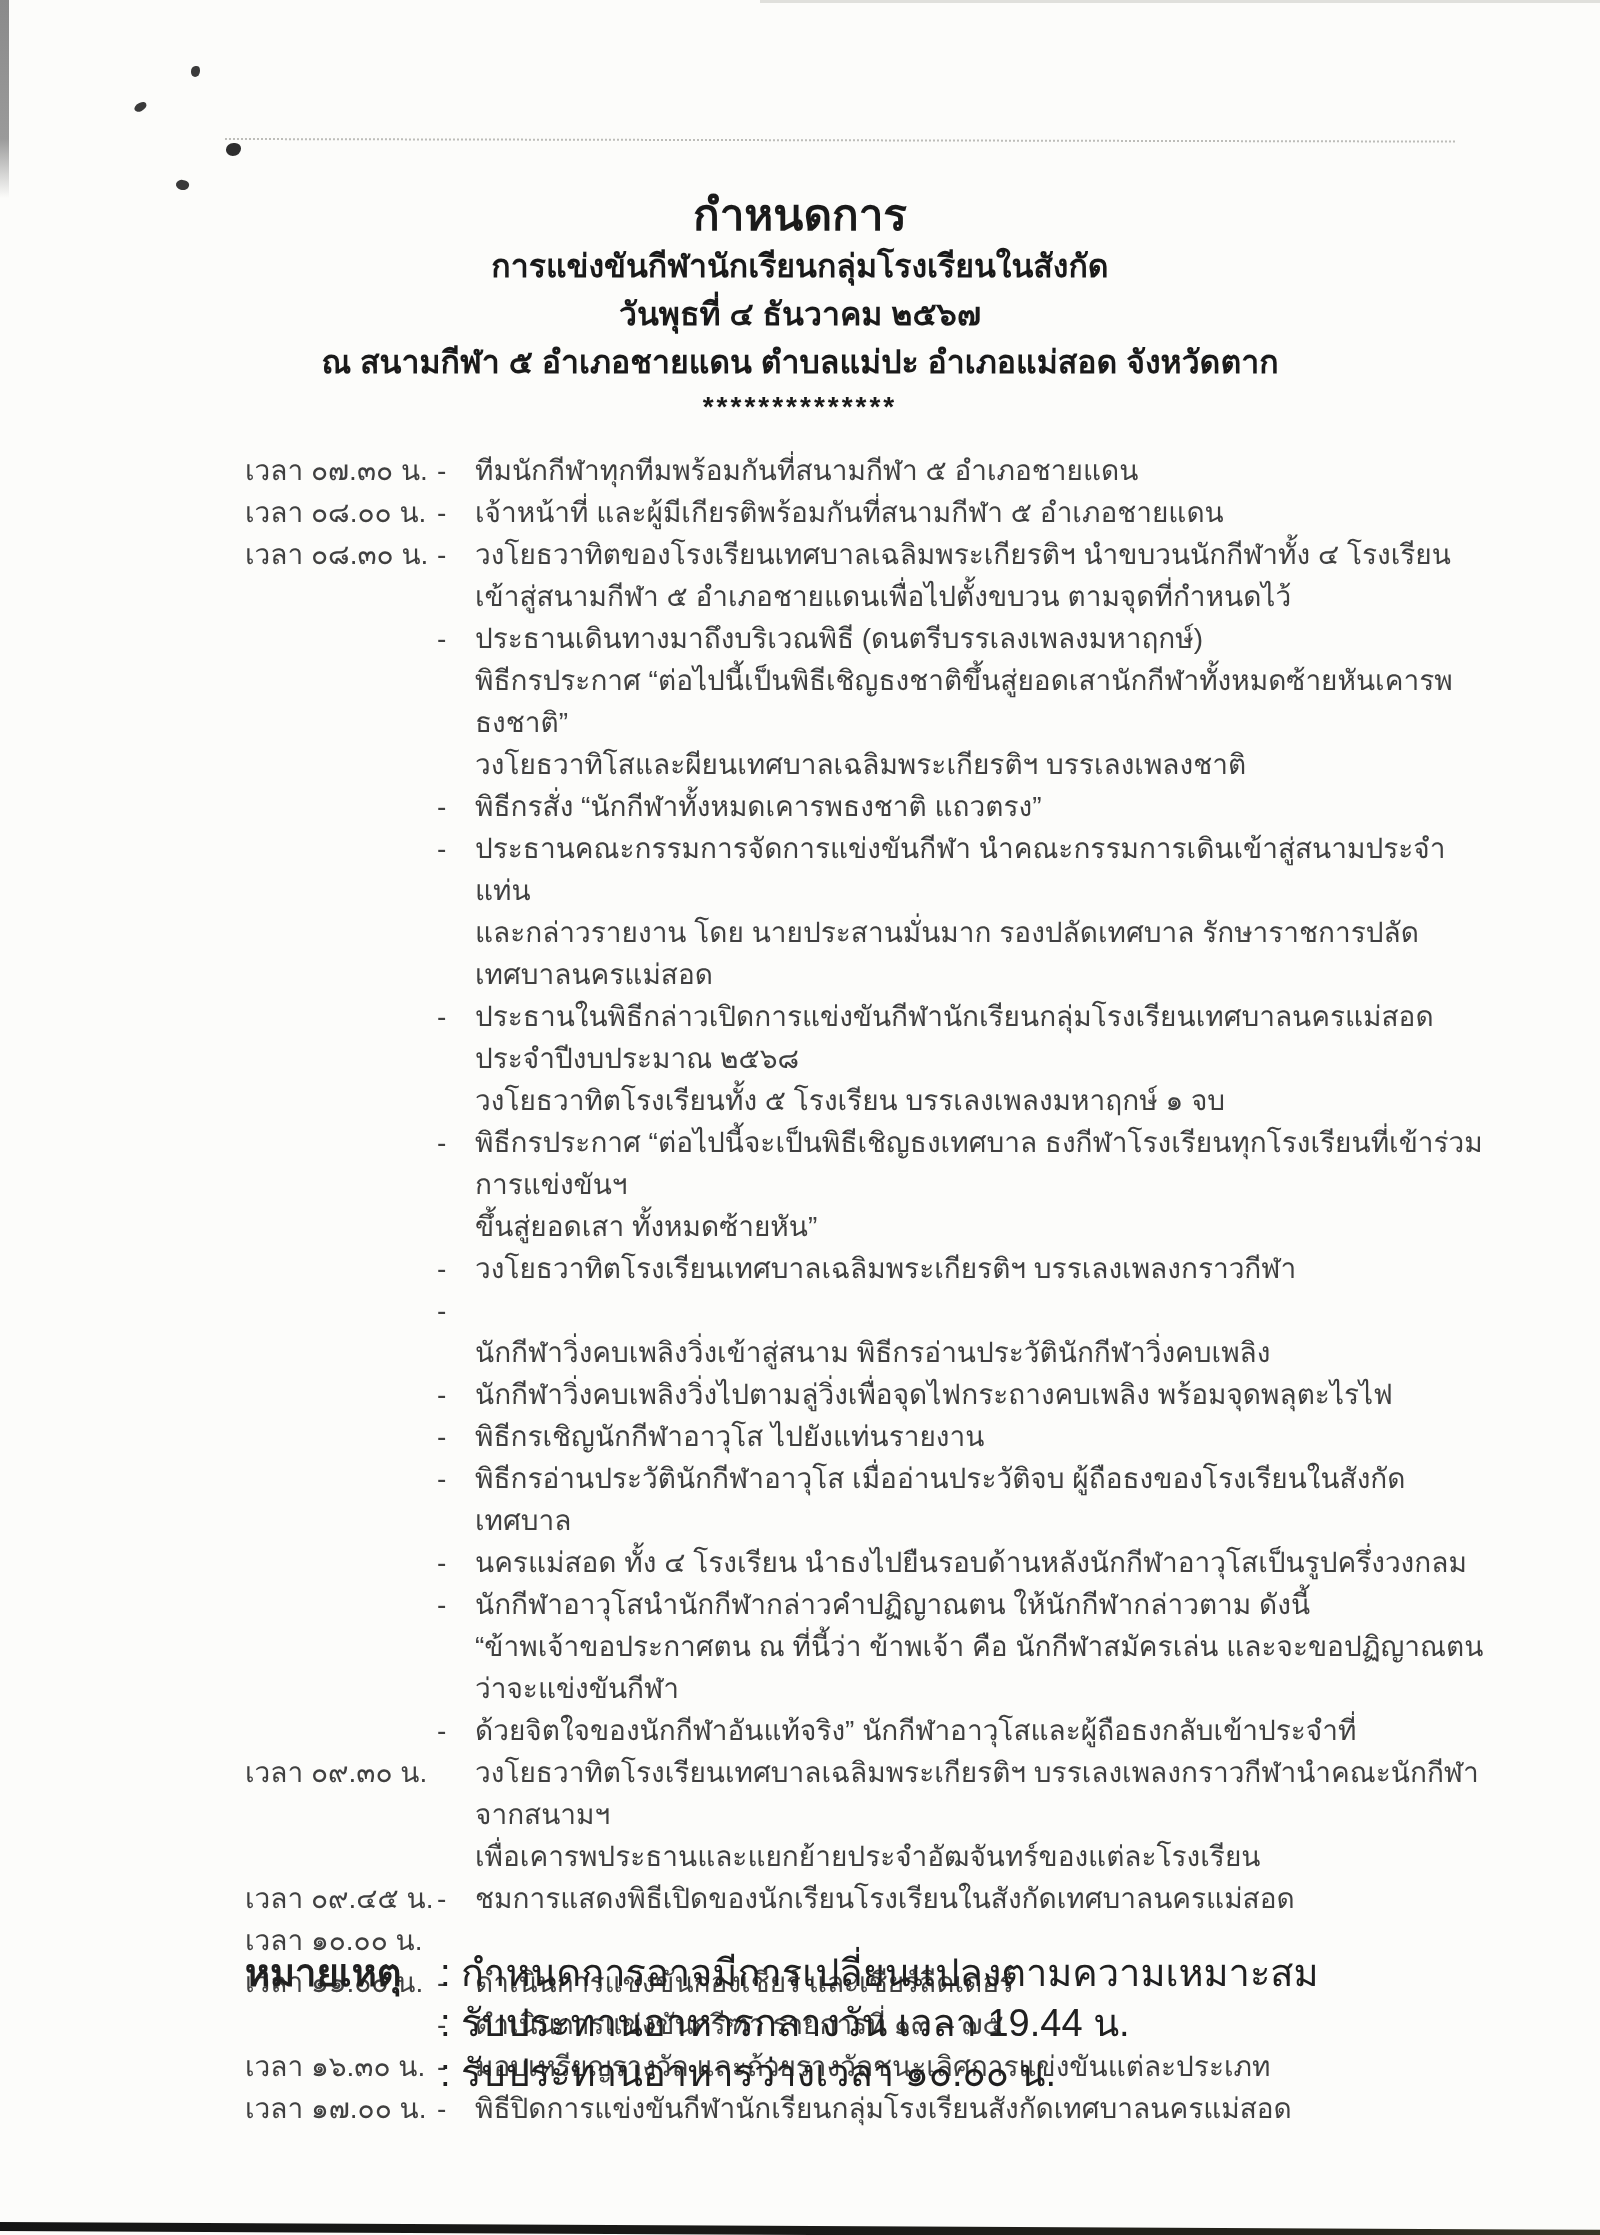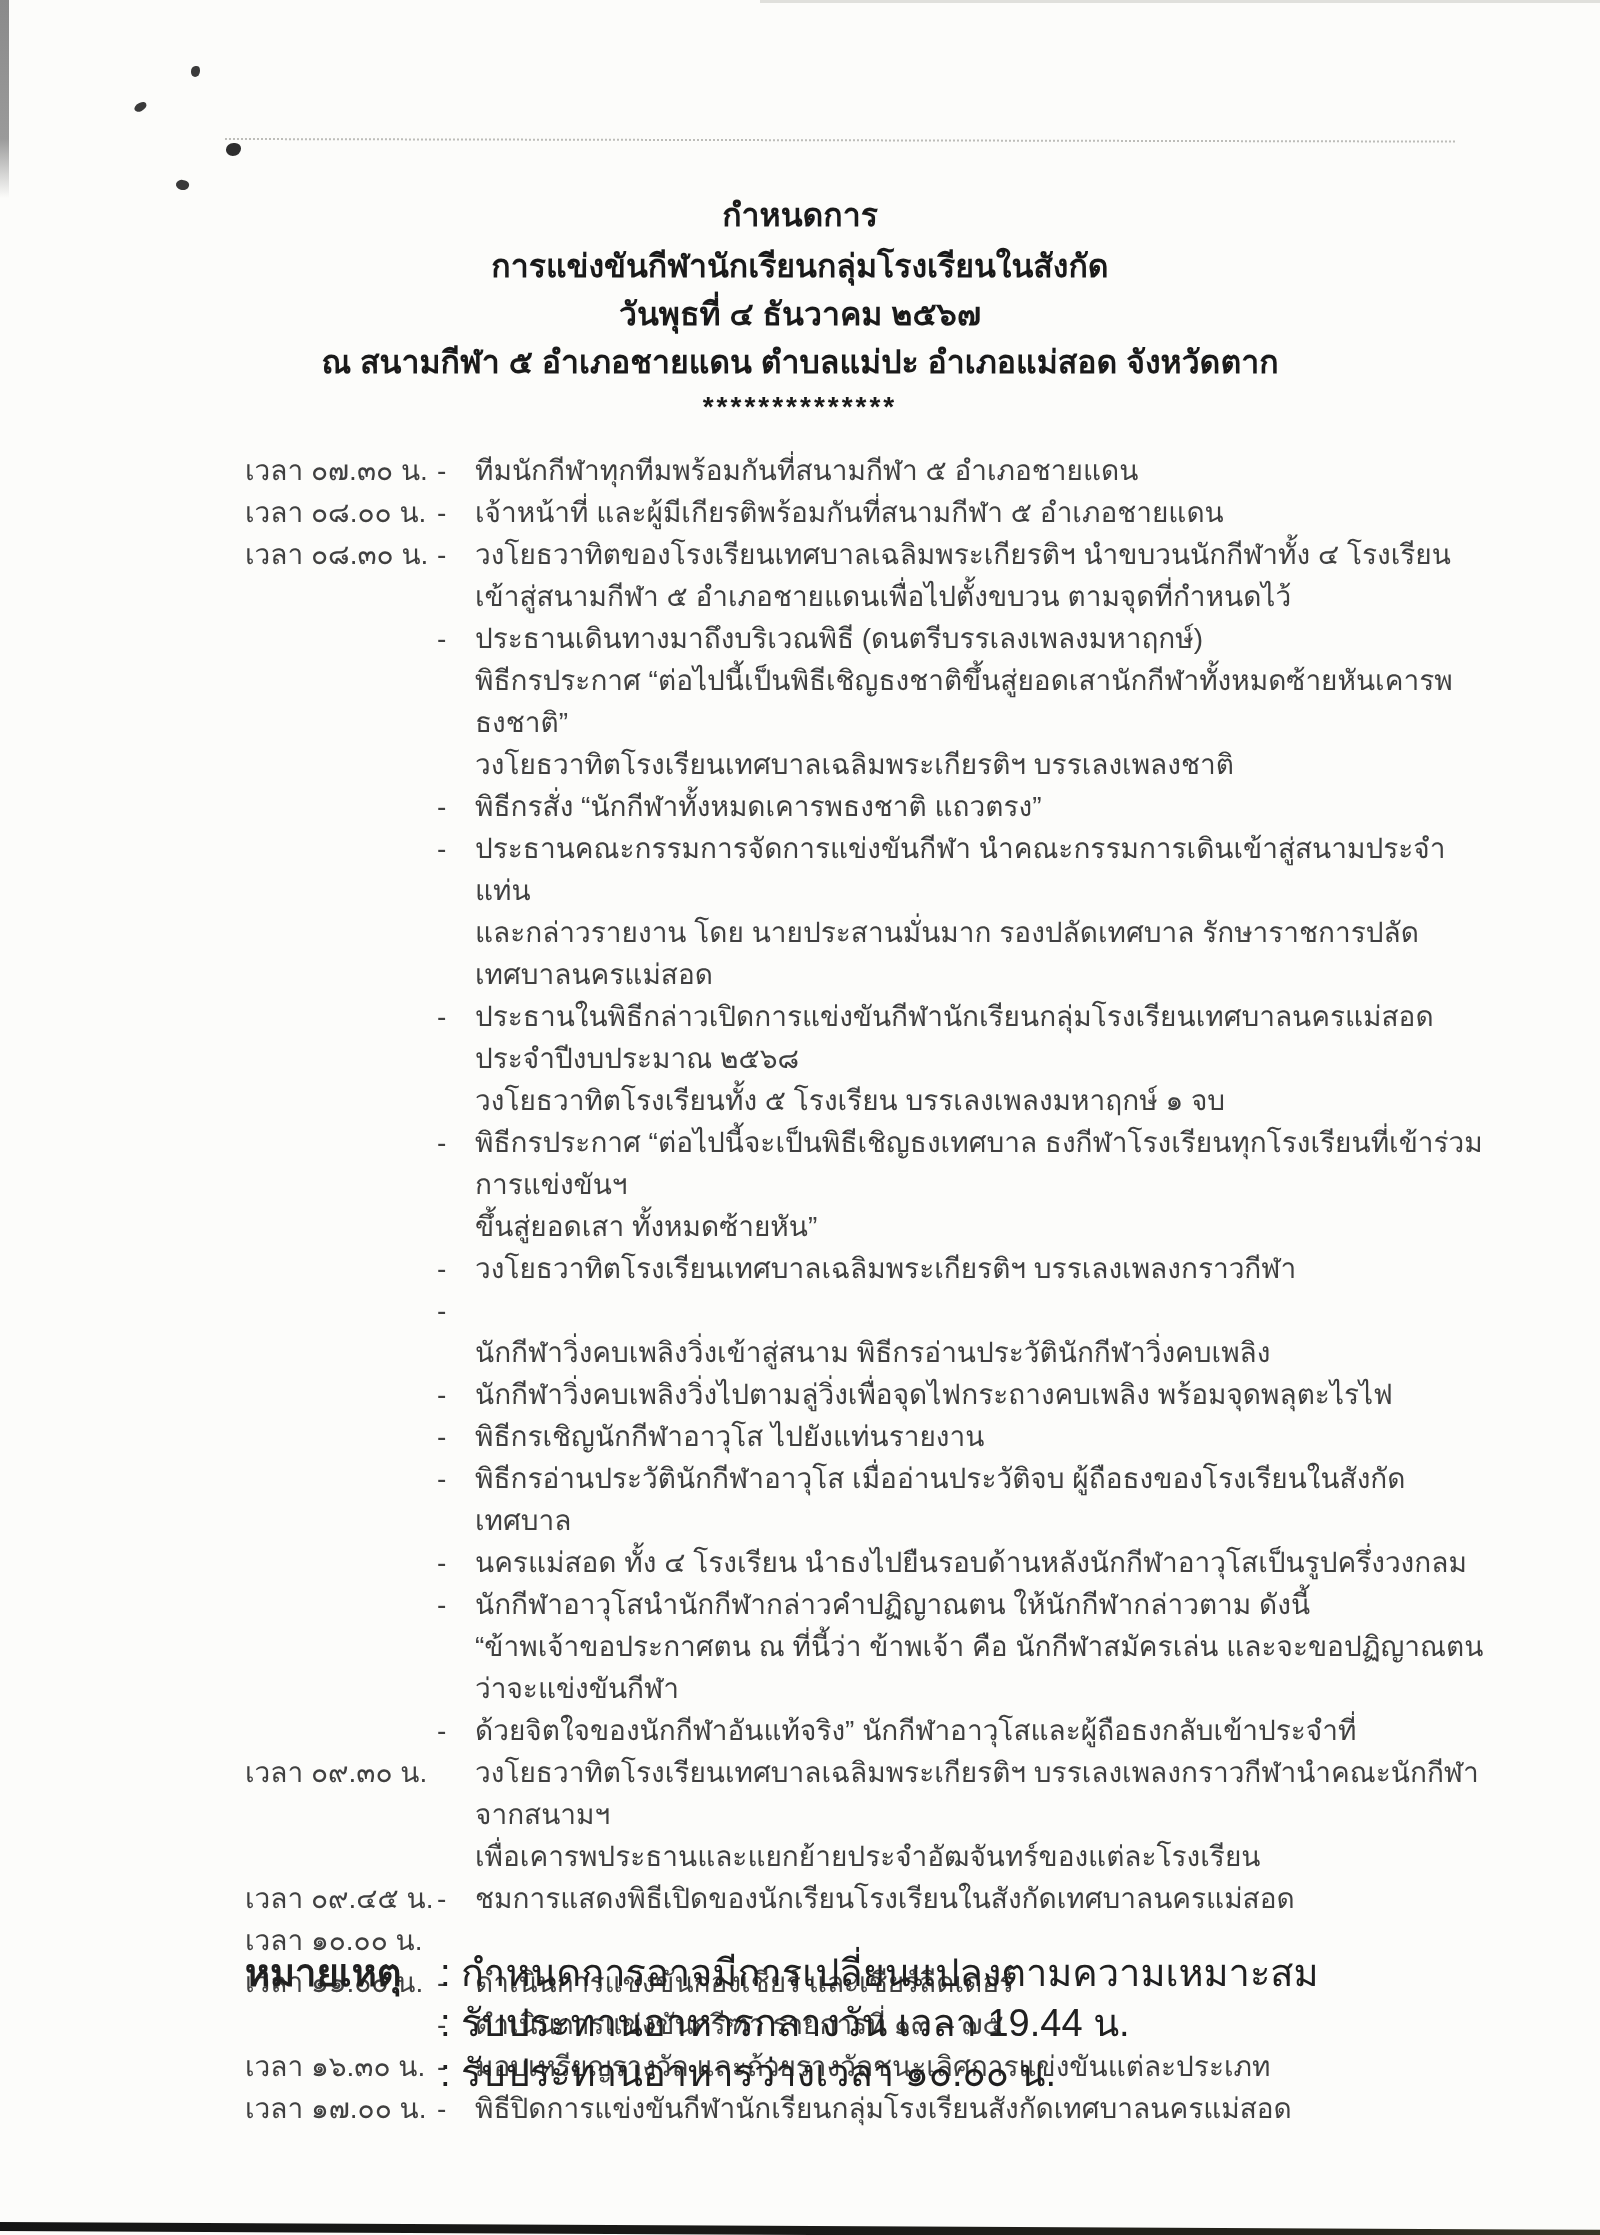--- a/index.html
+++ b/index.html
@@ -48,21 +48,21 @@
   .speck3 { left: 226px; top: 143px; width: 15px; height: 13px; background:#2e2e2e; }
   .speck4 { left: 176px; top: 180px; width: 13px; height: 10px; transform: rotate(15deg); }
 
   
   .header {
     padding-top: 188px;
     text-align: center;
     font-weight: bold;
     color: #1a1a1a;
   }
-  .doc-title   { font-size: 32px; line-height: 54px; margin: 0; font-weight: bold; }
+  .doc-title   { font-size: 44px; line-height: 54px; margin: 0; font-weight: bold; }
   .doc-sub     { font-size: 32px; line-height: 48px; }
   .star-divider{ font-size: 28px; line-height: 42px; letter-spacing: 3px; font-weight: bold; }
 
   
   .schedule {
     margin: 22px 100px 0 245px;
     font-size: 28px;
     color: #404040;
   }
   .sched-row {
@@ -144,21 +144,21 @@
 
   <div class="sched-row">
     <span class="time"></span>
     <span class="dash"></span>
     <span class="text">พิธีกรประกาศ “ต่อไปนี้เป็นพิธีเชิญธงชาติขึ้นสู่ยอดเสานักกีฬาทั้งหมดซ้ายหันเคารพธงชาติ”</span>
   </div>
 
   <div class="sched-row">
     <span class="time"></span>
     <span class="dash"></span>
-    <span class="text">วงโยธวาทิตโรงเรียนเทศบาลเฉลิมพระเกียรติฯ บรรเลงเพลงชาติ</span>
+    <span class="text">วงโยธวาทิโสและผียนเทศบาลเฉลิมพระเกียรติฯ บรรเลงเพลงชาติ</span>
   </div>
 
   <div class="sched-row">
     <span class="time"></span>
     <span class="dash">-</span>
     <span class="text">พิธีกรสั่ง “นักกีฬาทั้งหมดเคารพธงชาติ แถวตรง”</span>
   </div>
 
   <div class="sched-row">
     <span class="time"></span>

